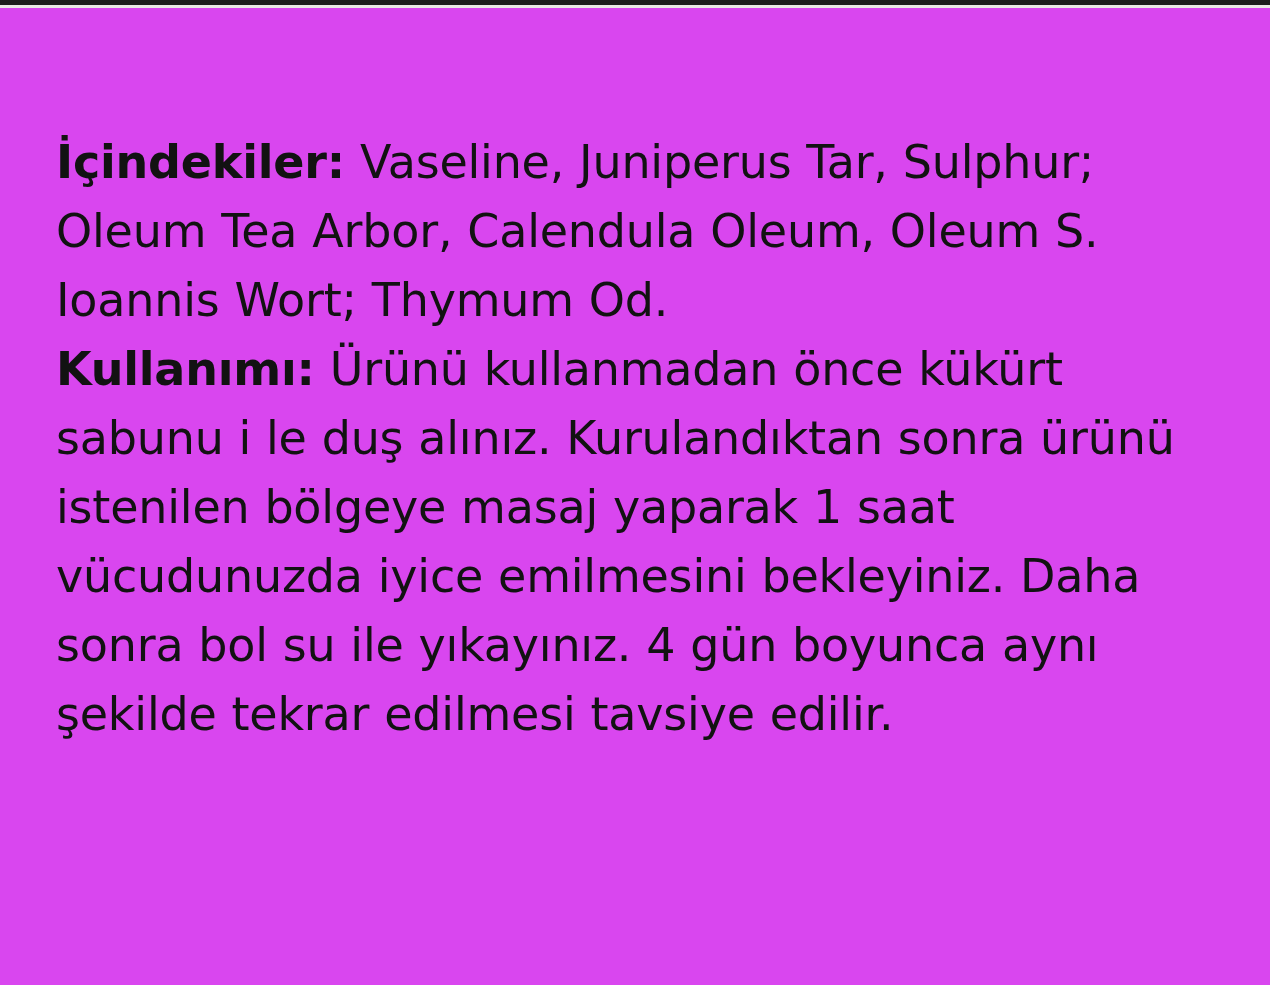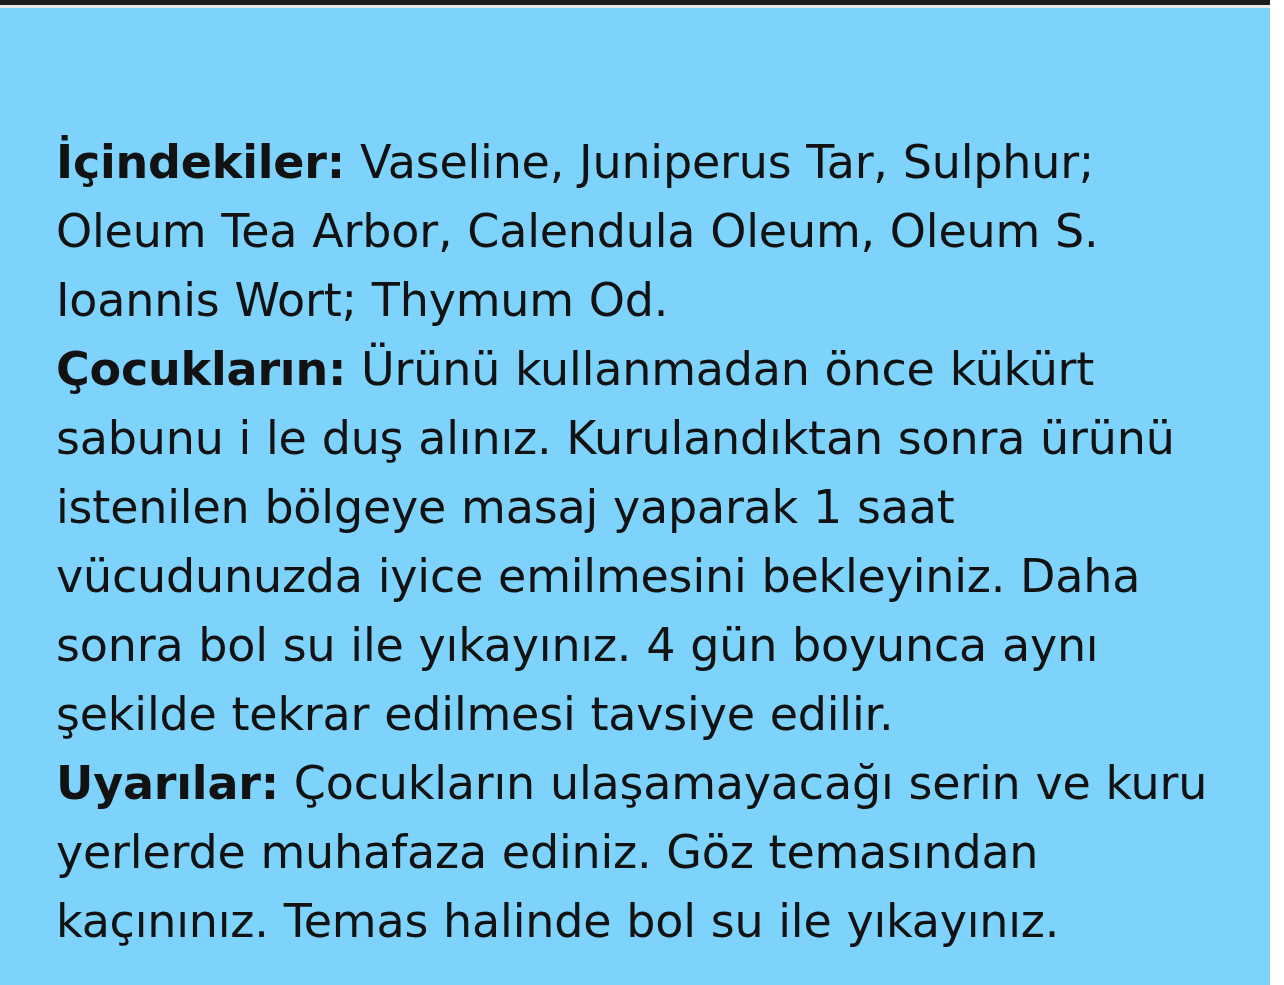--- a/index.html
+++ b/index.html
@@ -10,21 +10,21 @@
     width: 1284px;
     height: 985px;
     background: #ffffff;
     font-family: "DejaVu Sans", sans-serif;
     overflow: hidden;
   }
   .label-panel {
     position: relative;
     width: 1284px;
     height: 985px;
-    background: #7dd3fc;
+    background: #d946ef;
     box-sizing: border-box;
   }
   .top-rule {
     position: absolute;
     top: 0;
     left: 0;
     width: 1284px;
     height: 8px;
     background: #e9e8e4;
     border-top: 5px solid #1c1c1c;
@@ -68,24 +68,21 @@
 
   <div class="top-rule"></div>
 
   <div class="text-block">
 
     <p class="para">
       <span class="lead">İçindekiler:</span><span> Vaseline, Juniperus Tar, Sulphur; Oleum Tea Arbor, Calendula Oleum, Oleum S. Ioannis Wort; Thymum Od.</span>
     </p>
 
     <p class="para">
-      <span class="lead">Çocukların:</span><span> Ürünü kullanmadan önce kükürt sabunu i le duş alınız. Kurulandıktan sonra ürünü istenilen bölgeye masaj yaparak 1 saat vücudunuzda iyice emilmesini bekleyiniz. Daha sonra bol su ile yıkayınız. 4 gün boyunca aynı şekilde tekrar edilmesi tavsiye edilir.</span>
+      <span class="lead">Kullanımı:</span><span> Ürünü kullanmadan önce kükürt sabunu i le duş alınız. Kurulandıktan sonra ürünü istenilen bölgeye masaj yaparak 1 saat vücudunuzda iyice emilmesini bekleyiniz. Daha sonra bol su ile yıkayınız. 4 gün boyunca aynı şekilde tekrar edilmesi tavsiye edilir.</span>
     </p>
 
-    <p class="para">
-      <span class="lead">Uyarılar:</span><span> Çocukların ulaşamayacağı serin ve kuru yerlerde muhafaza ediniz. Göz temasından kaçınınız. Temas halinde bol su ile yıkayınız.</span>
-    </p>
 
   </div>
 
   <div class="right-edge"></div>
 
 </div>
 
 </body></html>

